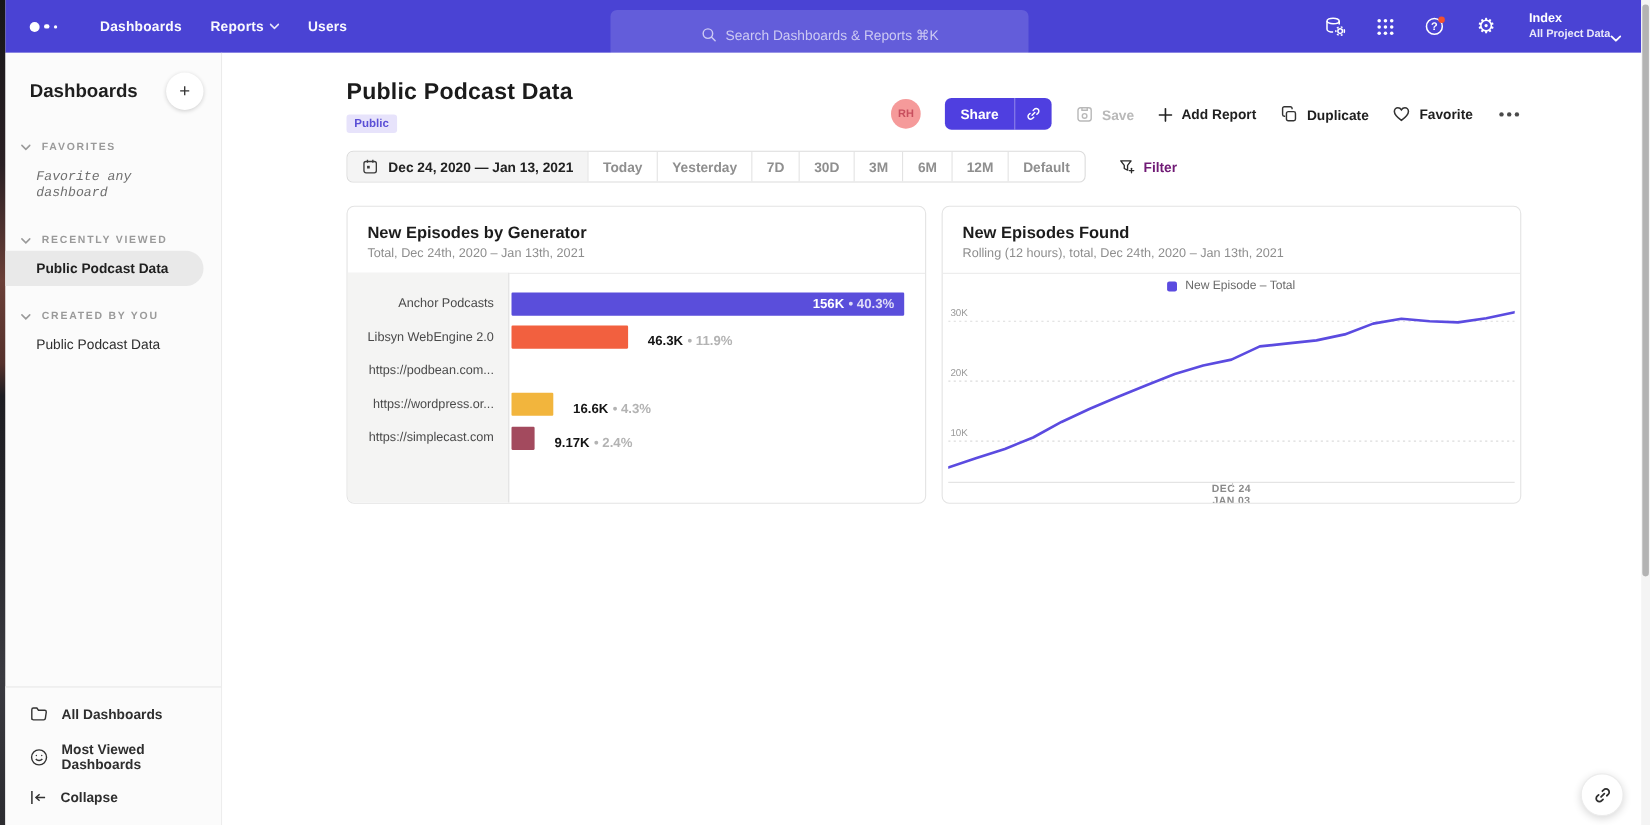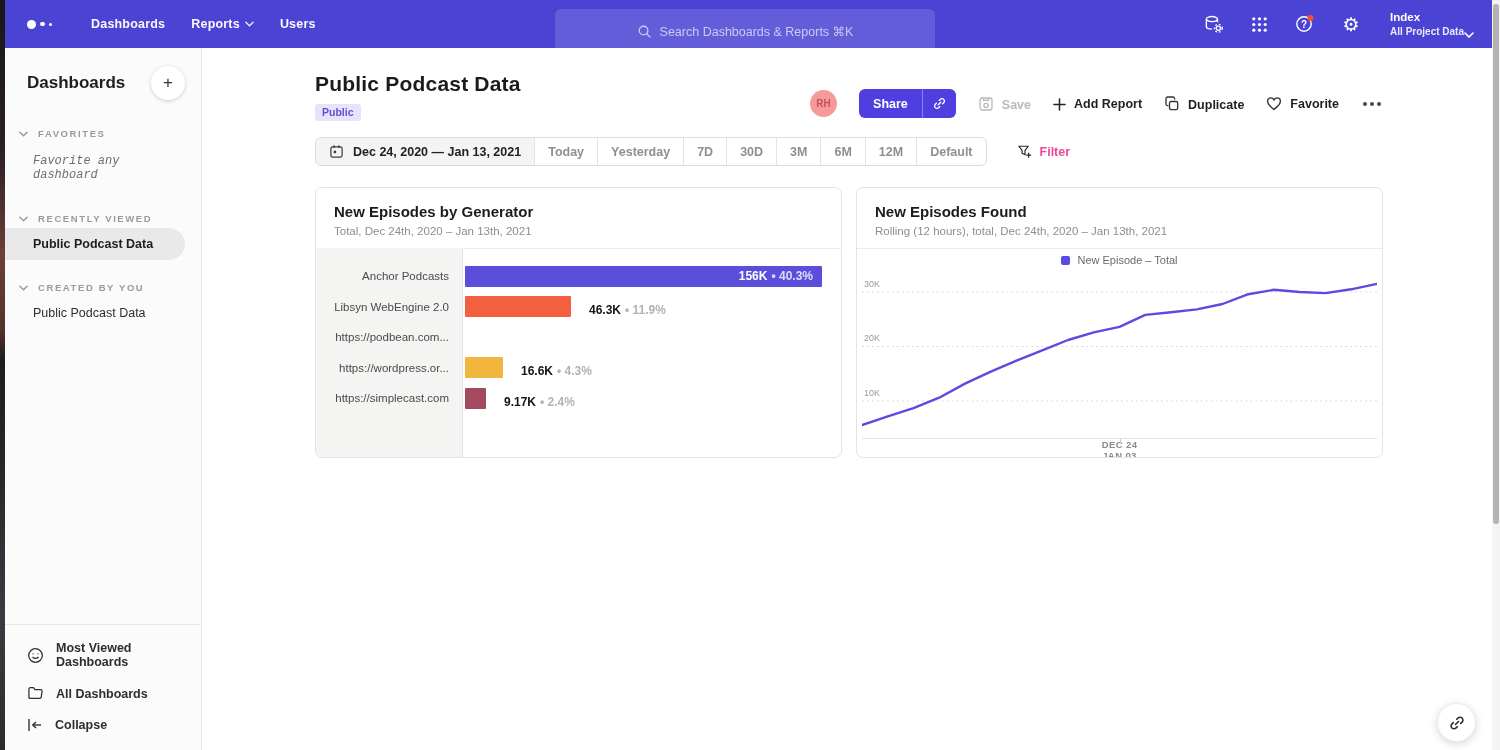--- a/index.html
+++ b/index.html
@@ -63,21 +63,21 @@
   .share-link { width:34px; display:flex; align-items:center; justify-content:center; color:#fff; border-left:1px solid rgba(255,255,255,.35); }
   .action-btn { display:flex; align-items:flex-end; gap:8px; font-size:12.5px; font-weight:700; color:#1f1f1f; cursor:pointer; }
   .action-btn.disabled { color:#b9b9b9; cursor:default; }
   .dots-menu { display:flex; gap:3px; cursor:pointer; padding:4px 2px; }
   .dots-menu i { width:4px; height:4px; border-radius:50%; background:#4a4a4a; }
 
   .toolbar { position:absolute; left:113px; top:89px; display:flex; align-items:center; }
   .date-control { display:flex; align-items:stretch; height:29px; border:1px solid #dcdcdc; border-radius:6px; overflow:hidden; background:#fff; }
   .date-range { display:flex; align-items:center; gap:9px; background:#f4f4f4; padding:0 13px; font-size:12.5px; font-weight:700; color:#222; cursor:pointer; }
   .preset { display:flex; align-items:center; padding:0 13px; font-size:12.5px; font-weight:600; color:#8f8f8f; border-left:1px solid #e3e3e3; cursor:pointer; }
-  .filter-group { display:flex; align-items:center; gap:8px; margin-left:30px; font-size:12.5px; font-weight:700; color:#ec4899; cursor:pointer;justify-content:flex-end; }
+  .filter-group { display:flex; align-items:center; gap:8px; margin-left:30px; font-size:12.5px; font-weight:700; color:#701a75; cursor:pointer;justify-content:flex-end; }
 
   
   .cards { position:absolute; left:113px; top:139px; display:flex; gap:14px; }
   .card { width:527px; height:271px; background:#fff; border:1px solid #e3e3e3; border-radius:7px; position:relative; overflow:hidden; }
   .card-head { padding:15px 18px 11px; border-bottom:1px solid #ececec; }
   .card-title { font-size:15px; font-weight:700; color:#1c1c1c; }
   .card-sub { margin-top:5px; font-size:11.5px; color:#8e8e8e; }
 
   
   .bar-rows { position:absolute; left:0; right:0; top:60px; bottom:0; padding-top:13px; }
@@ -223,32 +223,32 @@
             <path d="M1 1l4 4 4-4" fill="none" stroke="currentColor" stroke-width="1.6" stroke-linecap="round"></path>
           </svg>
         <span class="sb-sec-label">CREATED BY YOU</span>
       </div>
       <div class="sb-item">Public Podcast Data</div>
     </div>
 
     <div class="sb-footer">
       <div class="sb-foot-item">
         <svg width="17" height="17" viewBox="0 0 16 16" fill="none" stroke="#333" stroke-width="1.2">
+            <path d="M1.8 12.6V3.9c0-.8.6-1.4 1.4-1.4h2.9l1.4 1.9h5.3c.8 0 1.4.6 1.4 1.4l-.8 5.6c-.1.7-.7 1.2-1.4 1.2H3.2c-.8 0-1.4-.6-1.4-1.4z"></path>
+          </svg>
+        <span>All Dashboards</span>
+      </div>
+      <div class="sb-foot-item">
+        <svg width="17" height="17" viewBox="0 0 16 16" fill="none" stroke="#333" stroke-width="1.2">
             <circle cx="8" cy="8" r="6.4"></circle>
             <circle cx="5.7" cy="6.4" r="0.6" fill="#333" stroke="none"></circle>
             <circle cx="10.3" cy="6.4" r="0.6" fill="#333" stroke="none"></circle>
             <path d="M5.2 9.4a3.6 3.6 0 0 0 5.6 0"></path>
           </svg>
         <span>Most Viewed Dashboards</span>
-      </div>
-      <div class="sb-foot-item">
-        <svg width="17" height="17" viewBox="0 0 16 16" fill="none" stroke="#333" stroke-width="1.2">
-            <path d="M1.8 12.6V3.9c0-.8.6-1.4 1.4-1.4h2.9l1.4 1.9h5.3c.8 0 1.4.6 1.4 1.4l-.8 5.6c-.1.7-.7 1.2-1.4 1.2H3.2c-.8 0-1.4-.6-1.4-1.4z"></path>
-          </svg>
-        <span>All Dashboards</span>
       </div>
       <div class="sb-foot-item">
         <svg width="16" height="14" viewBox="0 0 16 14" fill="none" stroke="#333" stroke-width="1.4">
             <line x1="2" y1="1" x2="2" y2="13"></line>
             <line x1="14" y1="7" x2="6" y2="7"></line>
             <path d="M9 4L5.7 7 9 10"></path>
           </svg>
         <span>Collapse</span>
       </div>
     </div>

